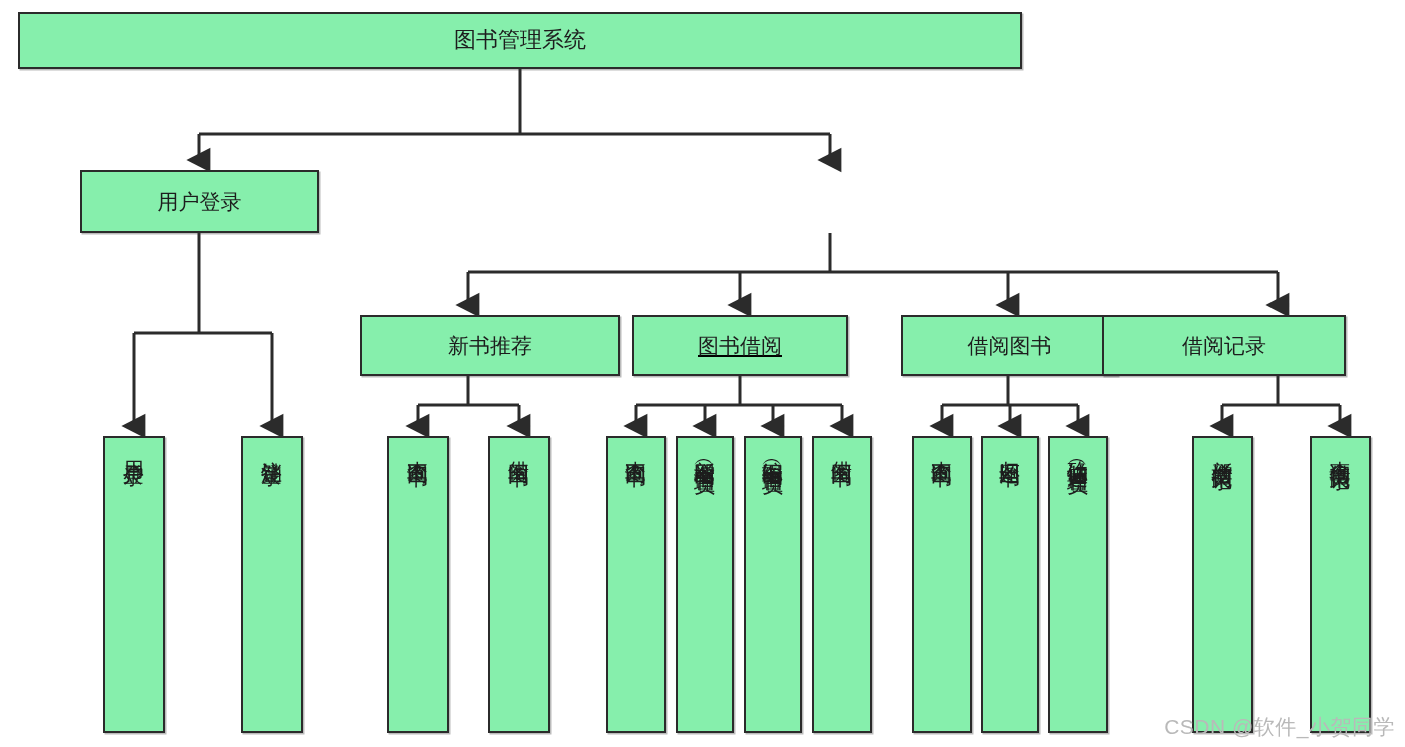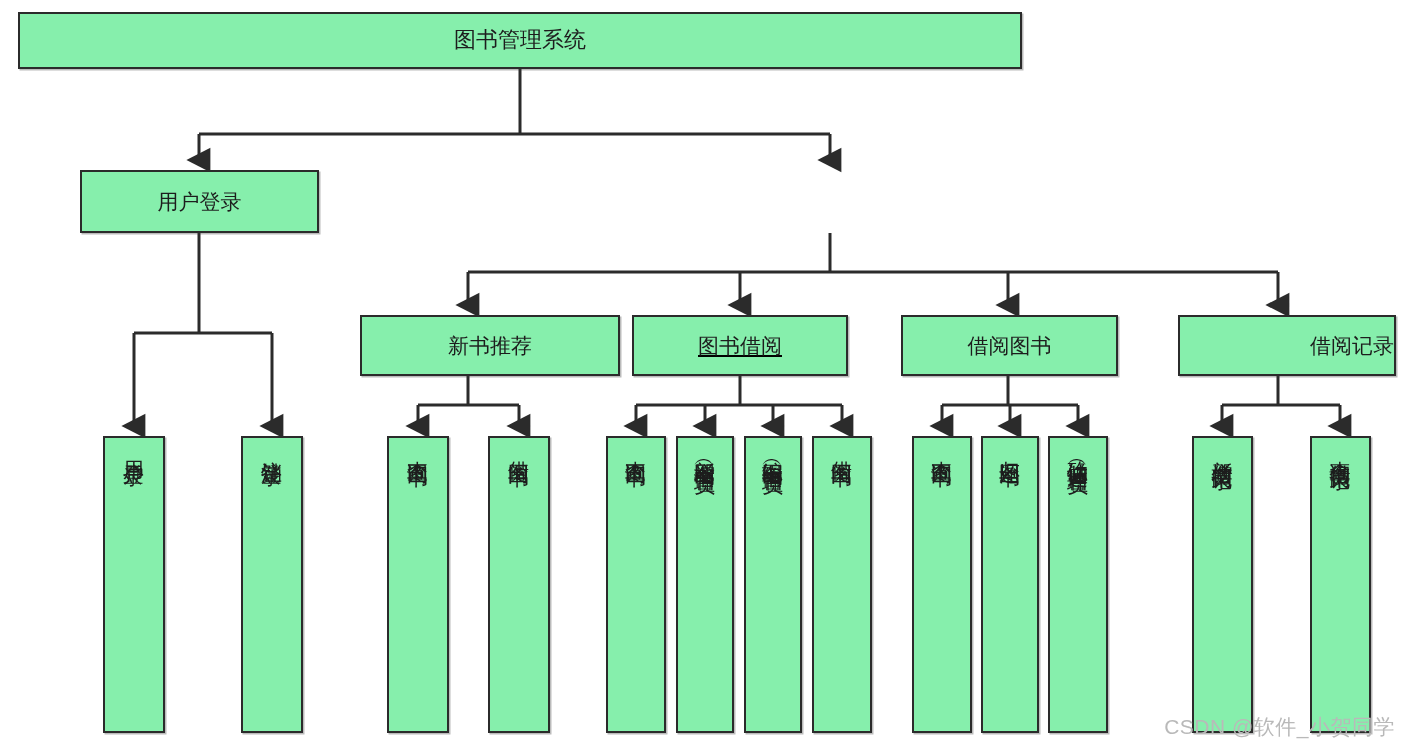--- a/index.html
+++ b/index.html
@@ -154,21 +154,21 @@
 
   <div class="node-box horizontal" style="left:360px; top:315px; width:260px; height:61px;">
     <span class="node-label">新书推荐</span>
   </div>
   <div class="node-box horizontal" style="left:632px; top:315px; width:216px; height:61px;text-decoration:underline;">
     <span class="node-label">图书借阅</span>
   </div>
   <div class="node-box horizontal" style="left:901px; top:315px; width:217px; height:61px;">
     <span class="node-label">借阅图书</span>
   </div>
-  <div class="node-box horizontal" style="left:1178px; top:315px; width:218px; height:61px;justify-content:flex-end;">
+  <div class="node-box horizontal" style="left:1102px; top:315px; width:244px; height:61px;">
     <span class="node-label">借阅记录</span>
   </div>
 
   <div class="node-box vertical" style="left:103px; top:436px; width:62px; height:297px;">
     <span class="node-label">用户登录</span>
   </div>
   <div class="node-box vertical" style="left:241px; top:436px; width:62px; height:297px;">
     <span class="node-label">注销登录</span>
   </div>
 

